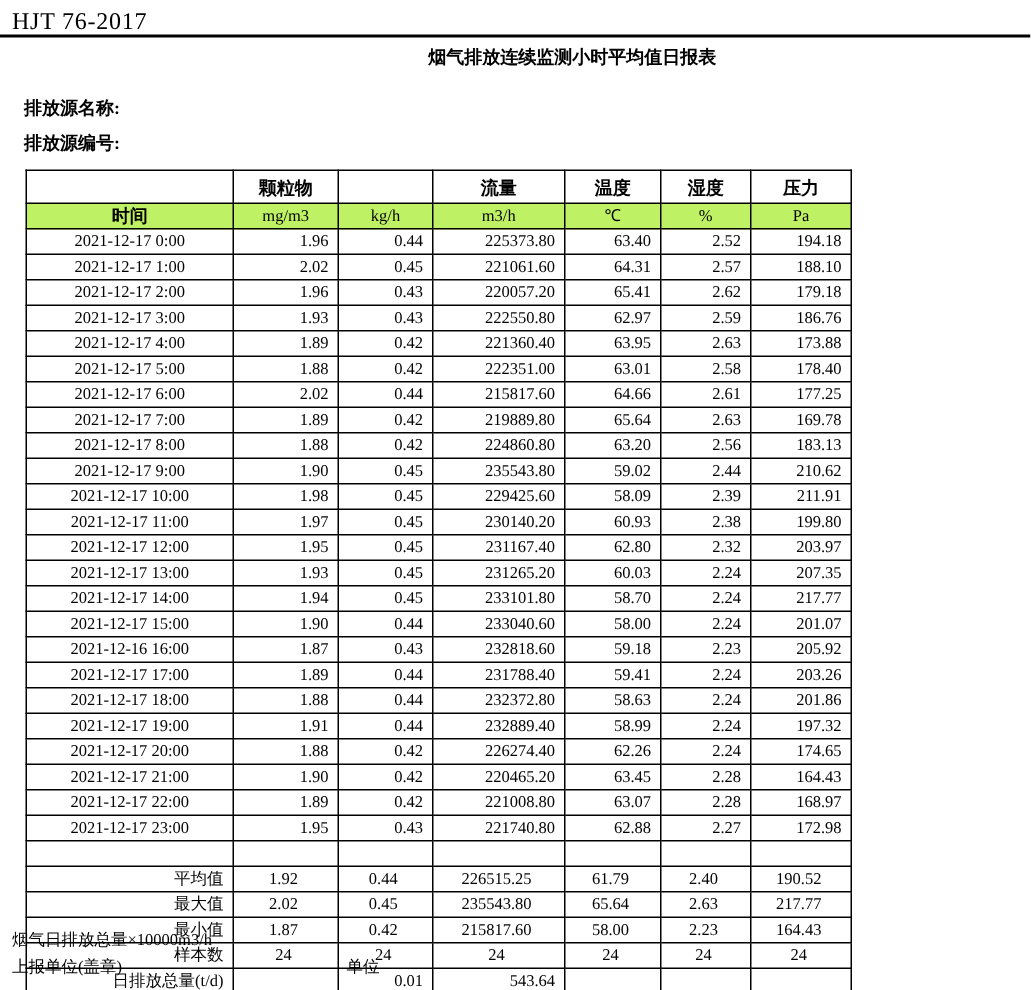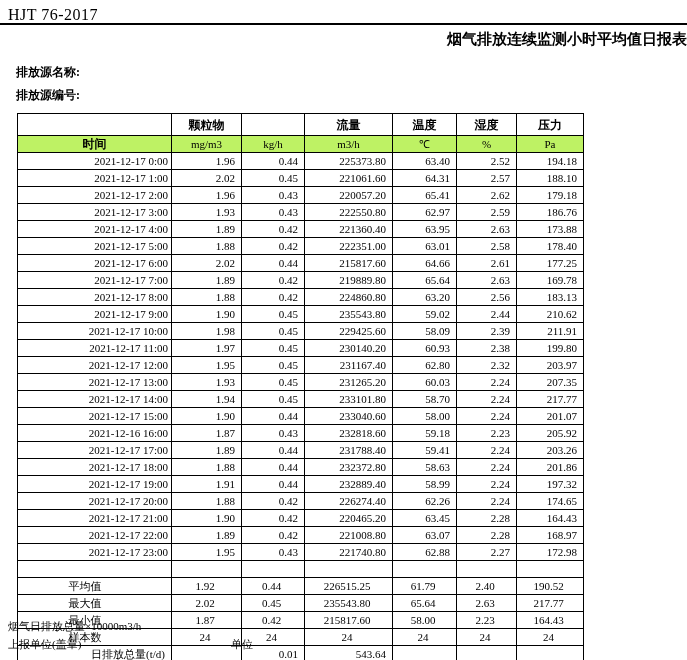--- a/index.html
+++ b/index.html
@@ -29,22 +29,22 @@
     top: 23px;
     width: 687px;
     height: 2px;
     background: #000000;
   }
   .main-title {
     position: absolute;
     left: 0;
     top: 30px;
     width: 687px;
-    text-align: right;
-    font-size: 15px;
+    text-align: center;
+    font-size: 12px;
     font-weight: bold;
     font-family: "Liberation Serif", serif;
     padding-left: 76px;
     box-sizing: border-box;
   }
   .meta {
     position: absolute;
     left: 16px;
     font-size: 12px;
     font-weight: bold;
@@ -87,31 +87,31 @@
     background: #bef264;
     height: 17px;
     line-height: 17px;
     font-size: 11px;
   }
   .unit-row td.time-label {
     font-weight: bold;
     font-size: 12px;
   }
   .data-row td.time-cell {
-    text-align: right;
   }
   .data-row td.num {
     text-align: right;
     padding-right: 6px;
   }
   .blank-row td {
     height: 16px;
   }
   .summary-row td.label {
-    padding-right: 22px;
+    text-align: right;
+    padding-right: 6px;
   }
   .summary-row td.num {
     text-align: center;
     padding-right: 6px;
   }
   .total-row td.label {
     text-align: right;
     padding-right: 6px;
   }
   .total-row td.num {

